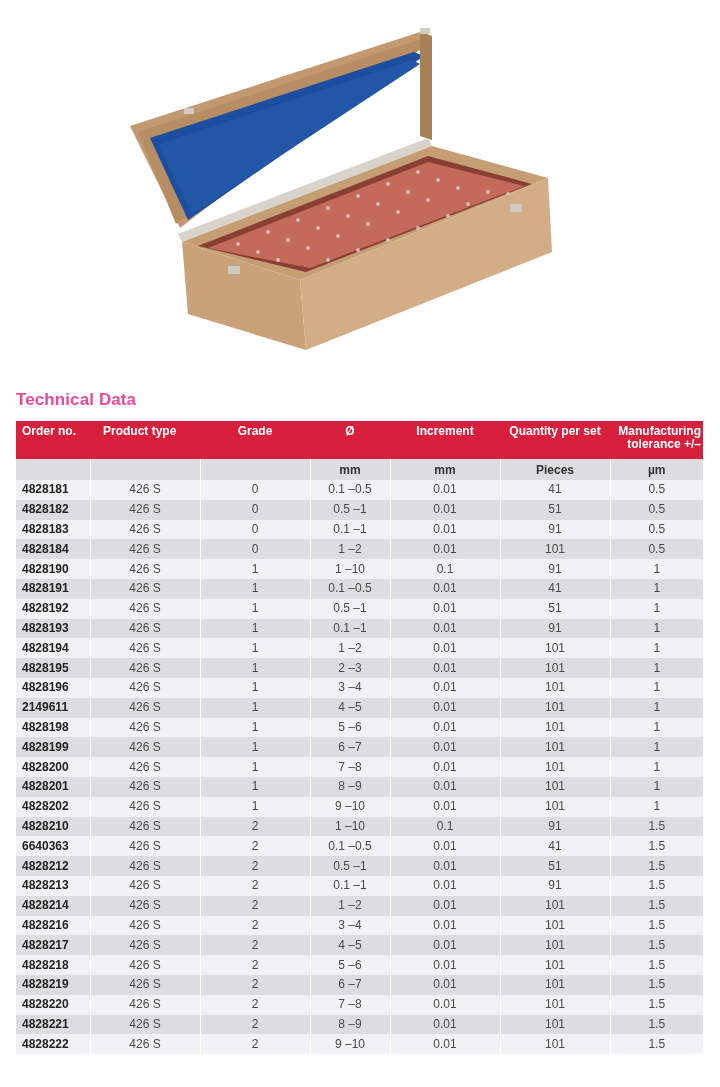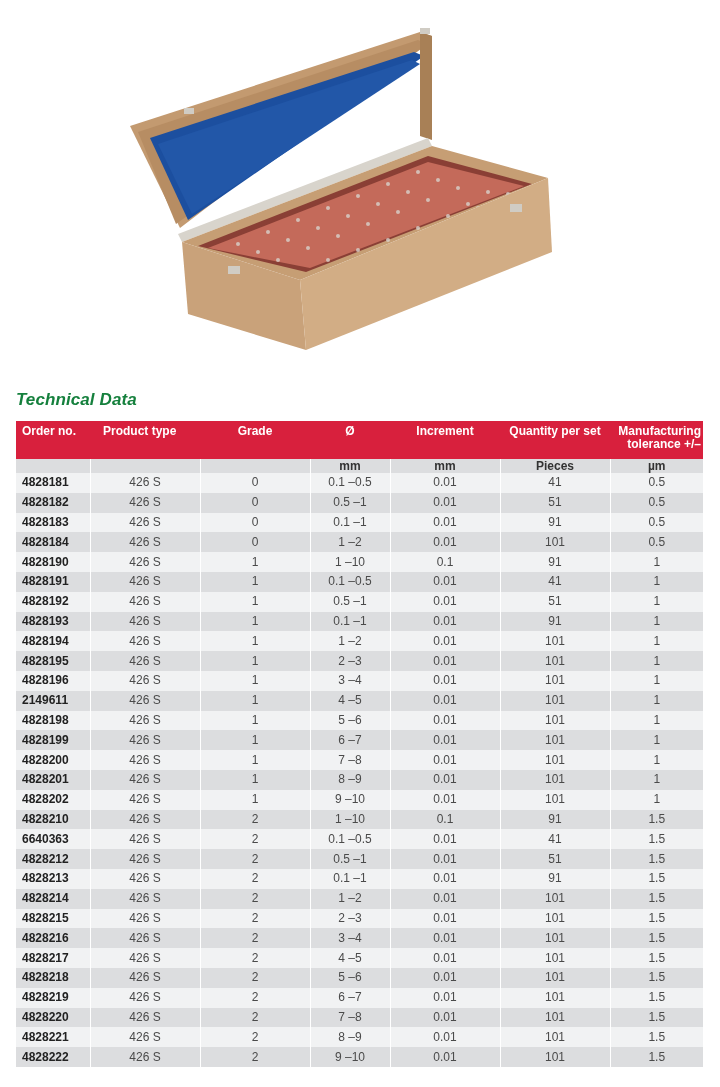--- a/index.html
+++ b/index.html
@@ -5,40 +5,40 @@
   html, body { margin: 0; padding: 0; background: #ffffff; }
   body { width: 720px; height: 1087px; position: relative; overflow: hidden;
          font-family: "Liberation Sans", "DejaVu Sans", sans-serif; color: #3a3a3a; }
 
   
   .photo { position: absolute; left: 128px; top: 28px; width: 460px; height: 330px; }
   .photo svg { width: 100%; height: 100%; display: block; }
 
   
   .section-title { position: absolute; left: 16px; top: 390px; font-size: 17px; font-weight: bold;
-                   color: #15803d; letter-spacing: 0.1px; font-style: italic; }
+                   color: #ec4899; letter-spacing: 0.1px; }
 
   
   .tbl { position: absolute; left: 16px; top: 421px; width: 687px; border-collapse: collapse;
          table-layout: fixed; font-size: 12px; }
   .tbl col.c0 { width: 74px; }
   .tbl col.c1 { width: 110px; }
   .tbl col.c2 { width: 110px; }
   .tbl col.c3 { width: 80px; }
   .tbl col.c4 { width: 110px; }
   .tbl col.c5 { width: 110px; }
   .tbl col.c6 { width: 93px; }
 
   .tbl thead tr.hdr th { background: #d8203d; color: #ffffff; font-weight: bold; font-size: 12px;
          height: 34px; vertical-align: top; padding: 4px 0 0 0; text-align: center; line-height: 13px; }
   .tbl thead tr.hdr th.first { text-align: left; padding-left: 6px; }
   .tbl thead tr.hdr th.second { text-align: left; padding-left: 13px; margin-top: 8px; }
   .tbl thead tr.hdr th.last { text-align: right; padding-right: 2px; }
 
-  .tbl thead tr.units td { background: #dcdddf; height: 14px; text-align: center; font-weight: bold;
+  .tbl thead tr.units td { background: #dcdddf; height: 21px; text-align: center; font-weight: bold;
          font-size: 12px; color: #333; border-left: 1px solid #ffffff; padding: 0; }
   .tbl thead tr.units td:first-child { border-left: none; }
 
   .tbl tbody td { height: 19.8px; padding: 0; text-align: center; font-size: 12px; color: #4a4a4a;
          border-left: 1px solid #ffffff; line-height: 19px; }
   .tbl tbody td:first-child { border-left: none; text-align: left; padding-left: 6px;
          font-weight: bold; color: #222; }
   .tbl tbody tr:nth-child(odd) td { background: #f1f2f3; }
   .tbl tbody tr:nth-child(even) td { background: #dcdddf; }
 </style>
@@ -336,29 +336,20 @@
       <tr>
         <td>4828214</td>
         <td>426 S</td>
         <td>2</td>
         <td>1 –2</td>
         <td>0.01</td>
         <td>101</td>
         <td>1.5</td>
       </tr>
       <tr>
-        <td>4828215</td>
-        <td>426 S</td>
-        <td>2</td>
-        <td>2 –3</td>
-        <td>0.01</td>
-        <td>101</td>
-        <td>1.5</td>
-      </tr>
-      <tr>
         <td>4828216</td>
         <td>426 S</td>
         <td>2</td>
         <td>3 –4</td>
         <td>0.01</td>
         <td>101</td>
         <td>1.5</td>
       </tr>
       <tr>
         <td>4828217</td>

